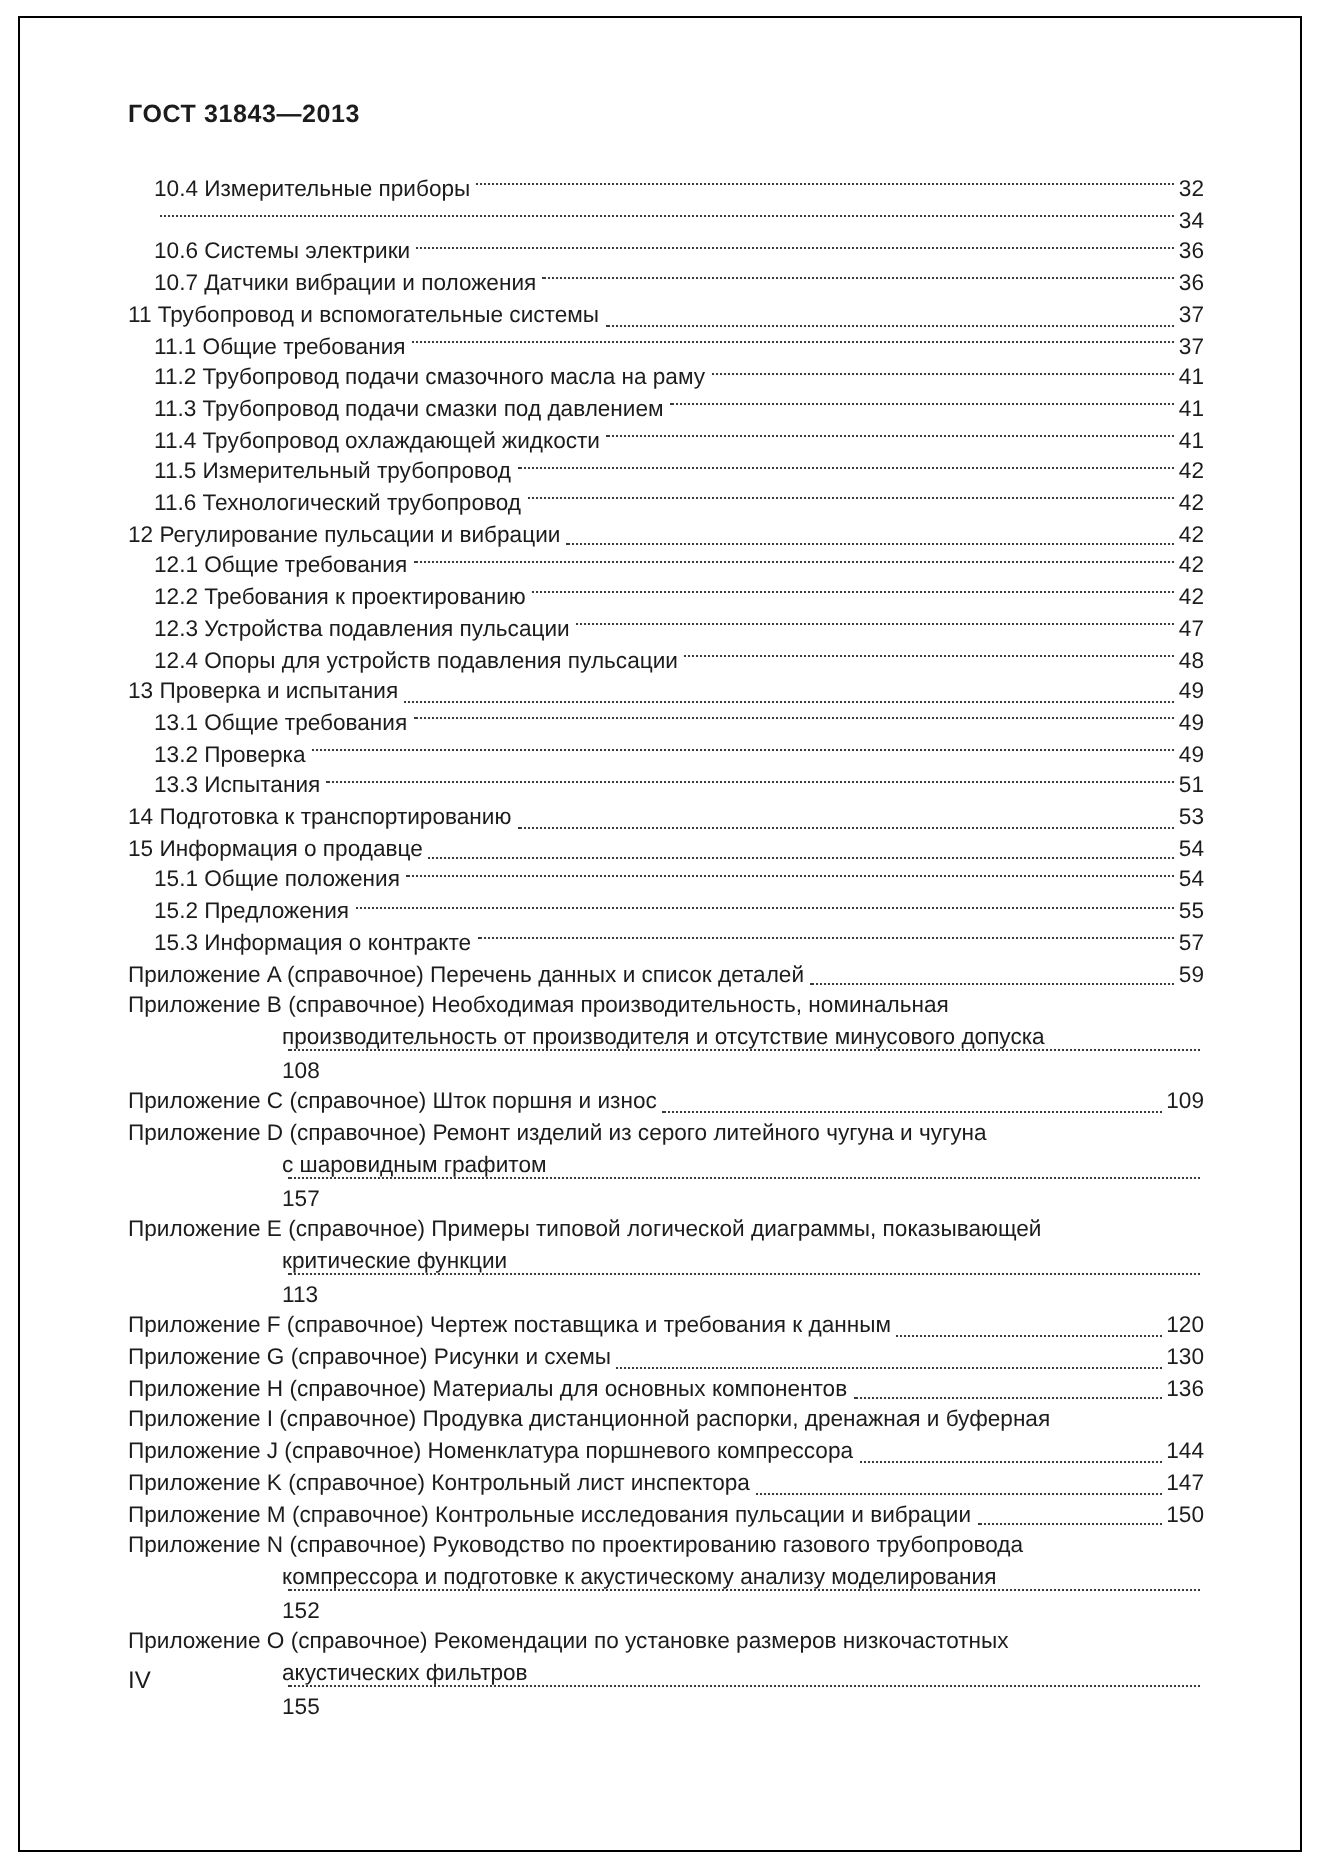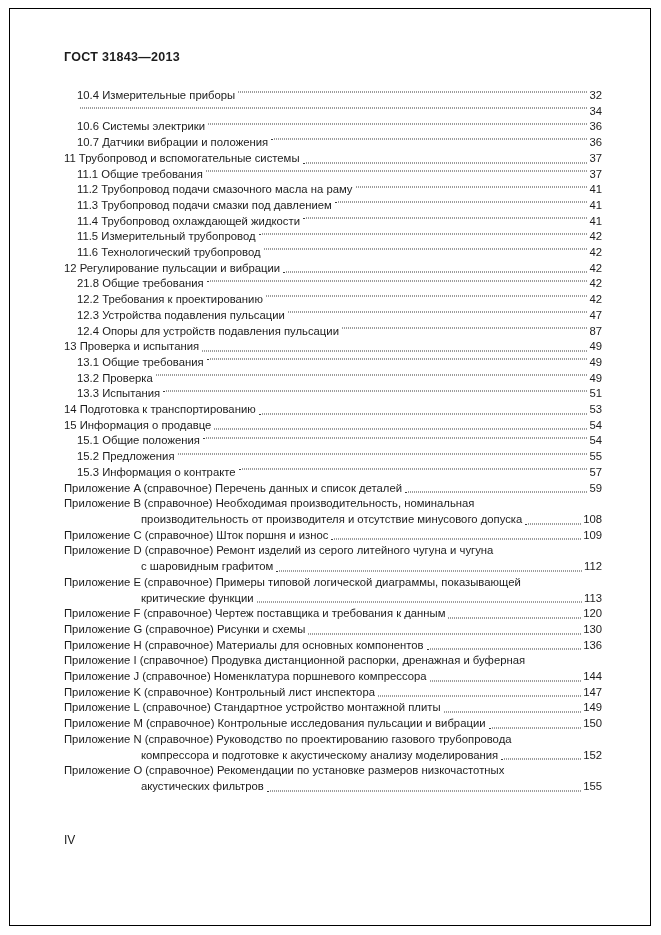--- a/index.html
+++ b/index.html
@@ -17,21 +17,21 @@
     font-size: 12.5px; font-weight: bold; letter-spacing: .3px;
   }
   .toc {
     position: absolute; left: 64px; top: 88px; width: 538px;
     font-size: 11.3px; line-height: 15.7px;
   }
   .toc-row { display: flex; white-space: nowrap; }
   .toc-line { white-space: nowrap; }
   .lvl0 { padding-left: 0; }
   .lvl1 { padding-left: 13px; align-items: center; }
-  .cont { padding-left: 77px; }
+  .cont { padding-left: 77px; flex-direction: column; }
   .toc-dots {
     flex: 1 1 auto; min-width: 8px; margin: 0 2px 0 3px;
     border-bottom: 1.4px dotted #3a3a3a; transform: translateY(-3.5px);
   }
   .toc-page { flex: 0 0 auto; }
   .doc-footer { position: absolute; left: 64px; top: 833px; font-size: 12px; }
 </style>
 </head>
 <body>
 
@@ -93,38 +93,38 @@
       <span class="toc-label">11.6 Технологический трубопровод</span>
       <span class="toc-dots"></span>
       <span class="toc-page">42</span>
     </div>
     <div class="toc-row lvl0">
       <span class="toc-label">12 Регулирование пульсации и вибрации</span>
       <span class="toc-dots"></span>
       <span class="toc-page">42</span>
     </div>
     <div class="toc-row lvl1">
-      <span class="toc-label">21.8 Общие требования</span>
+      <span class="toc-label">12.1 Общие требования</span>
       <span class="toc-dots"></span>
       <span class="toc-page">42</span>
     </div>
     <div class="toc-row lvl1">
       <span class="toc-label">12.2 Требования к проектированию</span>
       <span class="toc-dots"></span>
       <span class="toc-page">42</span>
     </div>
     <div class="toc-row lvl1">
       <span class="toc-label">12.3 Устройства подавления пульсации</span>
       <span class="toc-dots"></span>
       <span class="toc-page">47</span>
     </div>
     <div class="toc-row lvl1">
       <span class="toc-label">12.4 Опоры для устройств подавления пульсации</span>
       <span class="toc-dots"></span>
-      <span class="toc-page">87</span>
+      <span class="toc-page">48</span>
     </div>
     <div class="toc-row lvl0">
       <span class="toc-label">13 Проверка и испытания</span>
       <span class="toc-dots"></span>
       <span class="toc-page">49</span>
     </div>
     <div class="toc-row lvl1">
       <span class="toc-label">13.1 Общие требования</span>
       <span class="toc-dots"></span>
       <span class="toc-page">49</span>
@@ -177,21 +177,21 @@
     </div>
     <div class="toc-row lvl0">
       <span class="toc-label">Приложение C (справочное) Шток поршня и износ</span>
       <span class="toc-dots"></span>
       <span class="toc-page">109</span>
     </div>
     <div class="toc-line lvl0"><span class="toc-label">Приложение D (справочное) Ремонт изделий из серого литейного чугуна и чугуна</span></div>
     <div class="toc-row cont">
       <span class="toc-label">с шаровидным графитом</span>
       <span class="toc-dots"></span>
-      <span class="toc-page">112</span>
+      <span class="toc-page">157</span>
     </div>
     <div class="toc-line lvl0"><span class="toc-label">Приложение E (справочное) Примеры типовой логической диаграммы, показывающей</span></div>
     <div class="toc-row cont">
       <span class="toc-label">критические функции</span>
       <span class="toc-dots"></span>
       <span class="toc-page">113</span>
     </div>
     <div class="toc-row lvl0">
       <span class="toc-label">Приложение F (справочное) Чертеж поставщика и требования к данным</span>
       <span class="toc-dots"></span>
@@ -212,25 +212,20 @@
       <span class="toc-label">Приложение J (справочное) Номенклатура поршневого компрессора</span>
       <span class="toc-dots"></span>
       <span class="toc-page">144</span>
     </div>
     <div class="toc-row lvl0">
       <span class="toc-label">Приложение K (справочное) Контрольный лист инспектора</span>
       <span class="toc-dots"></span>
       <span class="toc-page">147</span>
     </div>
     <div class="toc-row lvl0">
-      <span class="toc-label">Приложение L (справочное) Стандартное устройство монтажной плиты</span>
-      <span class="toc-dots"></span>
-      <span class="toc-page">149</span>
-    </div>
-    <div class="toc-row lvl0">
       <span class="toc-label">Приложение M (справочное) Контрольные исследования пульсации и вибрации</span>
       <span class="toc-dots"></span>
       <span class="toc-page">150</span>
     </div>
     <div class="toc-line lvl0"><span class="toc-label">Приложение N (справочное) Руководство по проектированию газового трубопровода</span></div>
     <div class="toc-row cont">
       <span class="toc-label">компрессора и подготовке к акустическому анализу моделирования</span>
       <span class="toc-dots"></span>
       <span class="toc-page">152</span>
     </div>

